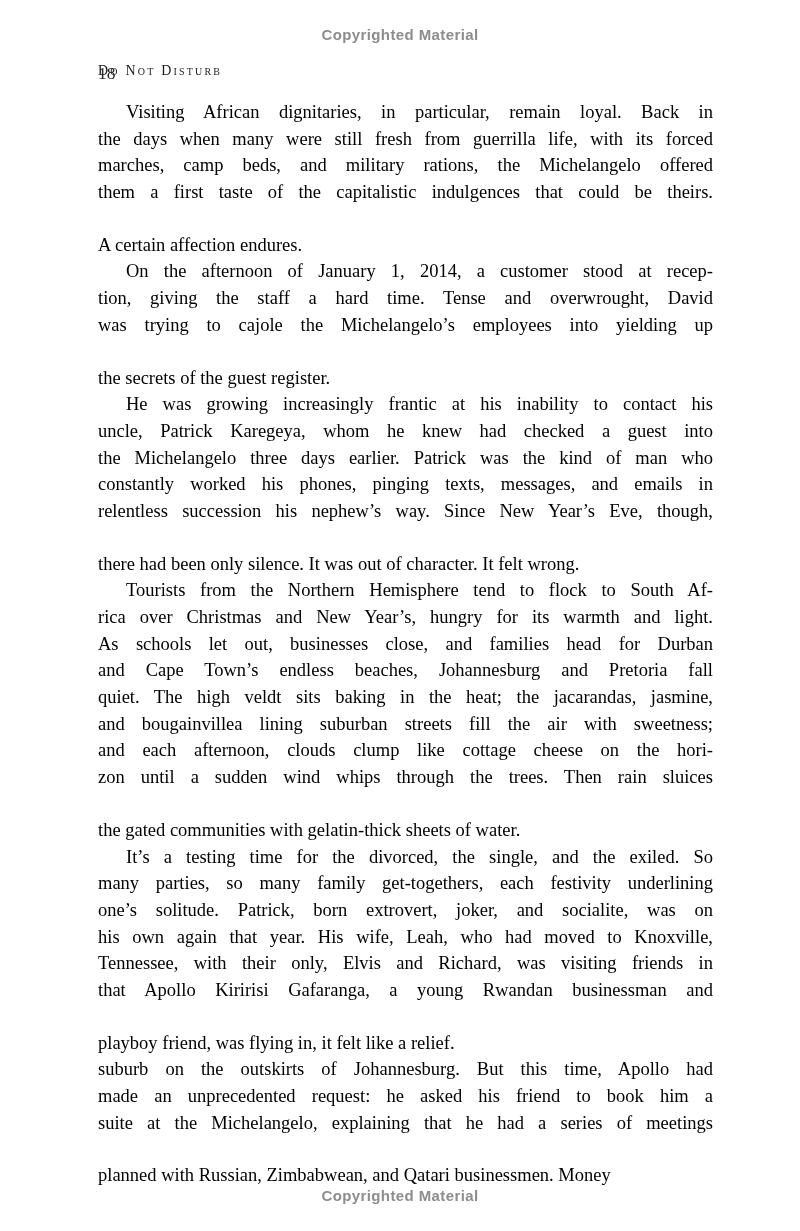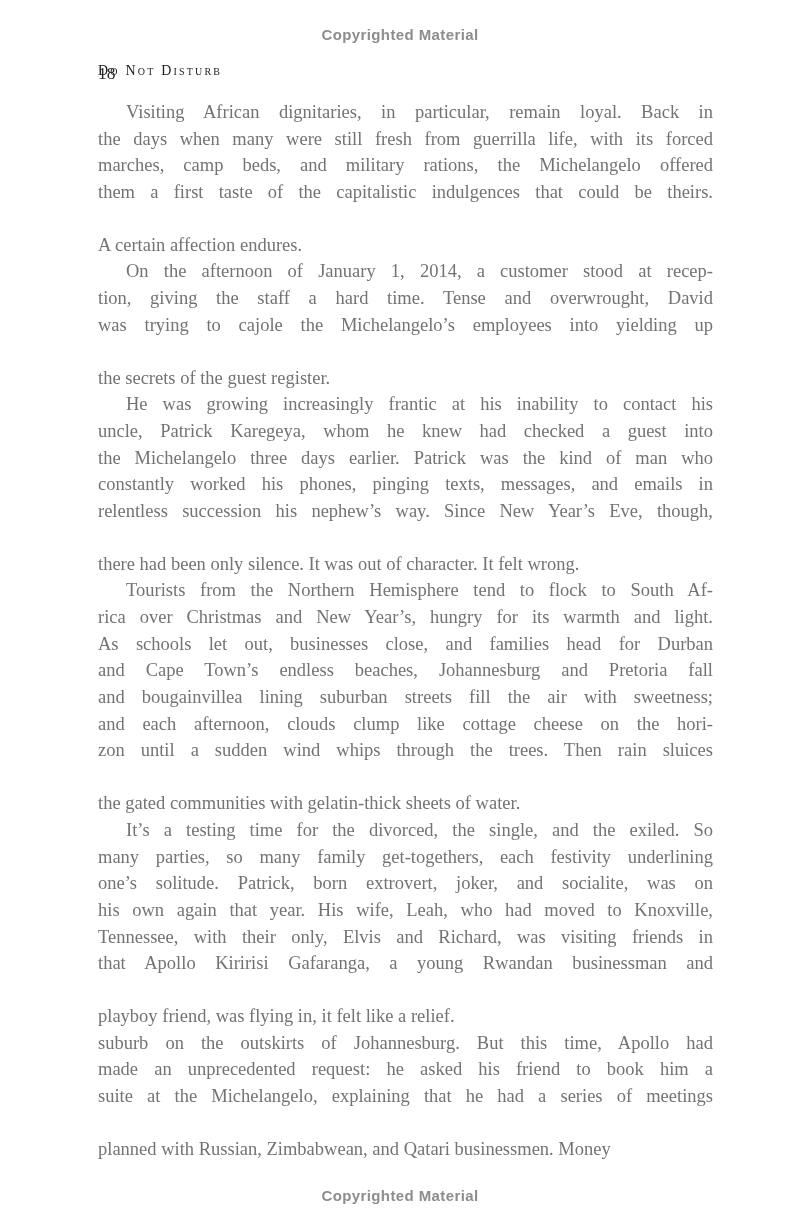--- a/index.html
+++ b/index.html
@@ -62,21 +62,21 @@
     left: 98px;
     width: 615px;
   }
   .para { margin: 0; padding: 0; }
   .line {
     height: 26.7px;
     line-height: 26.7px;
     font-size: 18.5px;
     text-align: justify;
     text-align-last: justify;
-    color: #737373;
+    color: #000000;
   }
   .line.first { text-indent: 28px; }
   .line.last { text-align-last: left; margin-top: 26px; }
 </style>
 </head>
 <body>
 
 <div class="page">
   <div class="notice top">Copyrighted Material</div>
 
@@ -105,20 +105,21 @@
         <div class="line">the Michelangelo three days earlier. Patrick was the kind of man who</div>
         <div class="line">constantly worked his phones, pinging texts, messages, and emails in</div>
         <div class="line">relentless succession his nephew’s way. Since New Year’s Eve, though,</div>
         <div class="line last">there had been only silence. It was out of character. It felt wrong.</div>
       </div>
       <div class="para">
         <div class="line first">Tourists from the Northern Hemisphere tend to flock to South Af-</div>
         <div class="line">rica over Christmas and New Year’s, hungry for its warmth and light.</div>
         <div class="line">As schools let out, businesses close, and families head for Durban</div>
         <div class="line">and Cape Town’s endless beaches, Johannesburg and Pretoria fall</div>
+        <div class="line">quiet. The high veldt sits baking in the heat; the jacarandas, jasmine,</div>
         <div class="line">and bougainvillea lining suburban streets fill the air with sweetness;</div>
         <div class="line">and each afternoon, clouds clump like cottage cheese on the hori-</div>
         <div class="line">zon until a sudden wind whips through the trees. Then rain sluices</div>
         <div class="line last">the gated communities with gelatin-thick sheets of water.</div>
       </div>
       <div class="para">
         <div class="line first">It’s a testing time for the divorced, the single, and the exiled. So</div>
         <div class="line">many parties, so many family get-togethers, each festivity underlining</div>
         <div class="line">one’s solitude. Patrick, born extrovert, joker, and socialite, was on</div>
         <div class="line">his own again that year. His wife, Leah, who had moved to Knoxville,</div>

